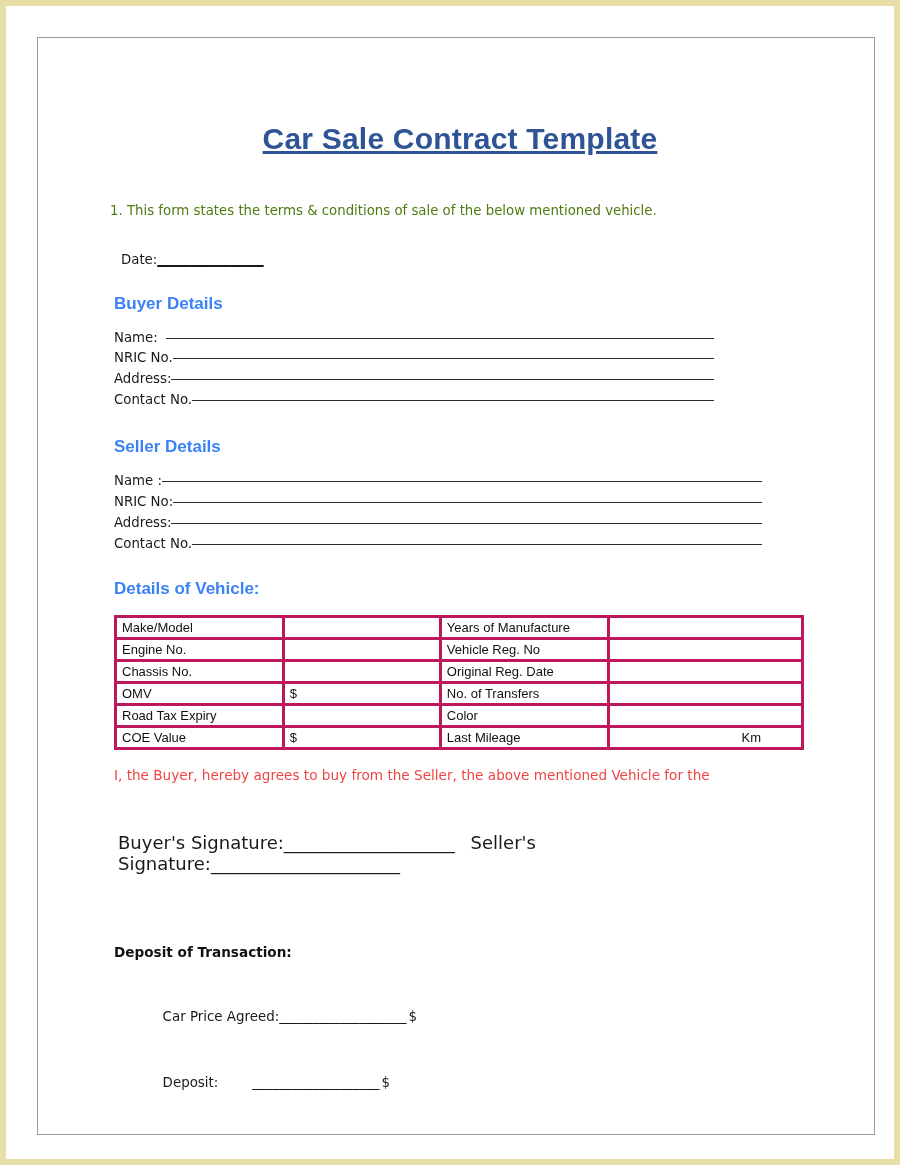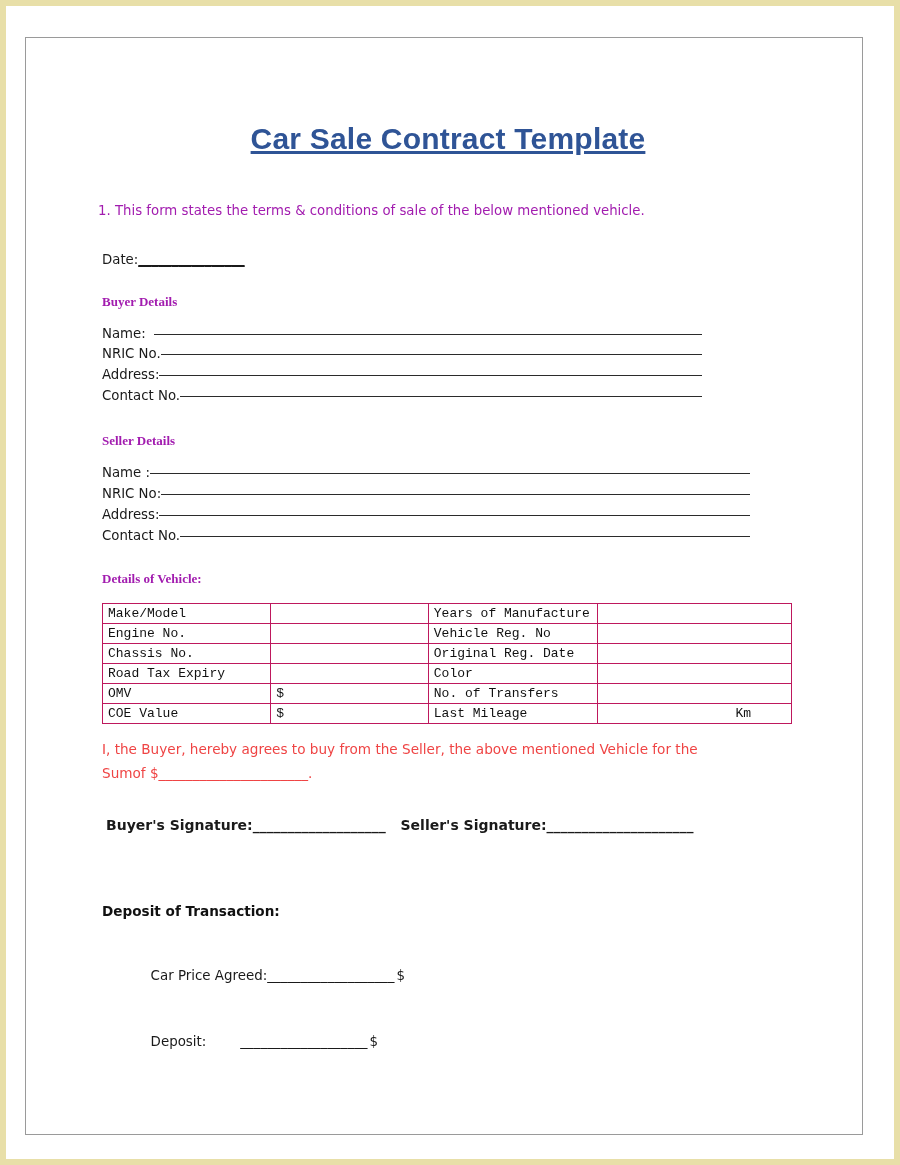--- a/index.html
+++ b/index.html
@@ -17,21 +17,21 @@
     position: absolute;
     left: 0; top: 0;
     width: 900px;
     height: 1165px;
     border: 6px solid #e8dfa8;
     box-sizing: border-box;
     background: #ffffff;
   }
   .doc-sheet {
     position: absolute;
-    left: 19px;
+    left: 31px;
     top: 31px;
     width: 838px;
     height: 1098px;
     box-sizing: border-box;
     border: 1px solid #9a9a9a;
     background: #ffffff;
   }
   .doc-inner {
     position: absolute;
     left: 72px;
@@ -46,38 +46,39 @@
     font-size: 30px;
     font-weight: bold;
     color: #2f5496;
     text-decoration: underline;
     letter-spacing: 0.2px;
   }
   .intro {
     margin-top: 44px;
     font-family: "DejaVu Sans", sans-serif;
     font-size: 13.3px;
-    color: #a21caf;
+    color: #4d7c0f;
     line-height: 1.62;
   }
   .intro div { white-space: normal; }
   .date-line {
     margin-top: 30px;
     font-family: "DejaVu Sans", sans-serif;
     font-size: 13.3px;
     color: #1a1a1a;
     padding-left: 4px;
+    margin-left: 7px;
   }
   .u { text-decoration: underline; }
   .section-head {
     margin-top: 27px;
-    font-family: Liberation Serif, serif;
-    font-size: 13px;
+    font-family: Liberation Sans, sans-serif;
+    font-size: 17px;
     font-weight: bold;
-    color: #a21caf;
+    color: #3b82f6;
     padding-left: 4px;
   }
   .field-list {
     margin-top: 14px;
     padding-left: 4px;
   }
   .field-row {
     font-family: "DejaVu Sans", sans-serif;
     font-size: 13.3px;
     color: #1a1a1a;
@@ -102,45 +103,43 @@
   table.vehicle-table {
     margin-top: 16px;
     margin-left: 4px;
     border-collapse: collapse;
     width: 690px;
     font-family: "Liberation Sans", sans-serif;
     font-size: 13px;
     color: #111;
   }
   table.vehicle-table td {
-    border: 1px solid #be185d;
+    border: 3px solid #be185d;
     height: 17px;
     padding: 1px 5px;
-    font-family: Liberation Mono, monospace;
   }
   td.c1 { width: 172px; }
   td.c2 { width: 172px; }
   td.c3 { width: 172px; }
   td.c4 { width: 172px; }
 
   .agree {
     margin-top: 14px;
     padding-left: 4px;
     font-family: "DejaVu Sans", sans-serif;
     font-size: 13.6px;
     color: #ef4444;
     line-height: 1.72;
   }
   .sig-row {
-    margin-top: 32px;
+    margin-top: 44px;
     padding-left: 8px;
     font-family: "DejaVu Sans", sans-serif;
-    font-size: 14px;
-    color: #1a1a1a;
-    font-weight: bold;
+    font-size: 18px;
+    color: #1a1a1a;
   }
   .transaction-head {
     margin-top: 70px;
     padding-left: 4px;
     font-family: "DejaVu Sans", sans-serif;
     font-weight: bold;
     font-size: 13.6px;
     color: #111;
   }
   .trans-list {
@@ -227,45 +226,42 @@
             <td class="c3">Vehicle Reg. No</td>
             <td class="c4"></td>
           </tr>
           <tr>
             <td class="c1">Chassis No.</td>
             <td class="c2"></td>
             <td class="c3">Original Reg. Date</td>
             <td class="c4"></td>
           </tr>
           <tr>
-            <td class="c1">Road Tax Expiry</td>
-            <td class="c2"></td>
-            <td class="c3">Color</td>
-            <td class="c4"></td>
-          </tr>
-          <tr>
             <td class="c1">OMV</td>
             <td class="c2">$</td>
             <td class="c3">No. of Transfers</td>
+            <td class="c4"></td>
+          </tr>
+          <tr>
+            <td class="c1">Road Tax Expiry</td>
+            <td class="c2"></td>
+            <td class="c3">Color</td>
             <td class="c4"></td>
           </tr>
           <tr>
             <td class="c1">COE Value</td>
             <td class="c2">$</td>
             <td class="c3">Last Mileage</td>
             <td class="c4" style="text-align:right; padding-right:40px;">Km</td>
           </tr>
         </tbody>
       </table>
 
       <div class="agree">
         <div>I, the Buyer, hereby agrees to buy from the Seller, the above mentioned Vehicle for the</div>
-        <div>
-          <span>Sumof $</span><span>______________________</span><span>.</span>
-        </div>
       </div>
 
       <div class="sig-row">
         <span>Buyer's Signature:</span><span>___________________</span>
         <span style="display:inline-block;width:10px;"></span><span>Seller's Signature:</span><span>_____________________</span>
       </div>
 
       <div class="transaction-head">Deposit of Transaction:</div>
 
       <div class="trans-list">

